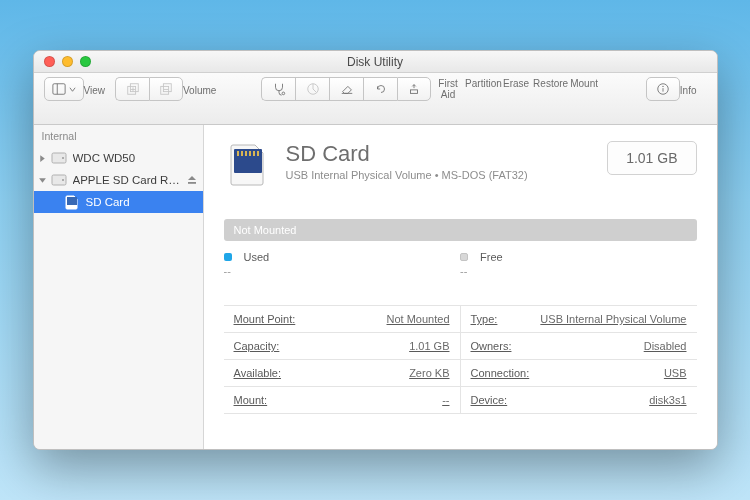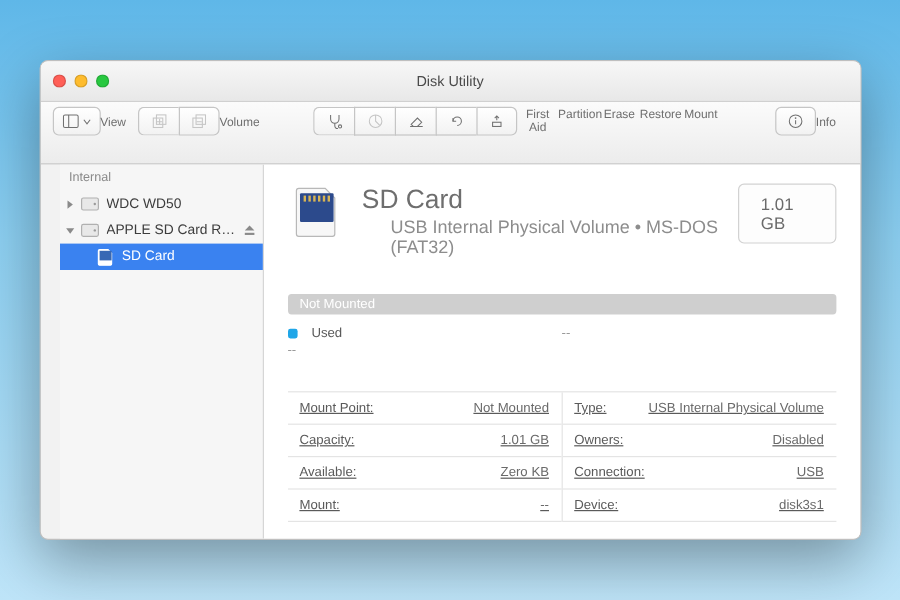--- a/index.html
+++ b/index.html
@@ -8,21 +8,21 @@
     background: linear-gradient(180deg,#5fb7e8 0%, #8dd0f2 40%, #bfe5f9 100%);
     display: flex; align-items: center; justify-content: center;
   }
   .window {
     width: 685px; height: 400px; background: #f2f2f2;
     border-radius: 7px; border:1px solid #bfbfbf;
     box-shadow: 0 18px 50px rgba(0,0,0,.35);
     display: flex; flex-direction: column; overflow: hidden;
   }
   
-  .titlebar { height: 34px; background: linear-gradient(#f7f7f7,#e8e8e8); border-bottom:1px solid #d0d0d0; display:flex; align-items:center; position:relative; }
+  .titlebar { height: 22px; background: linear-gradient(#f7f7f7,#e8e8e8); border-bottom:1px solid #d0d0d0; display:flex; align-items:center; position:relative; }
   .lights { display:flex; gap:7px; padding-left:10px; }
   .light { width:11px; height:11px; border-radius:50%; border:0.5px solid rgba(0,0,0,.15); }
   .light.red{background:#ff5f57}.light.yellow{background:#febc2e}.light.green{background:#28c840}
   .title { position:absolute; left:0; right:0; text-align:center; font-size:12px; color:#4a4a4a; pointer-events:none;}
   
   .toolbar { height:52px; background:linear-gradient(#fbfbfb,#ececec); border-bottom:1px solid #c9c9c9; display:flex; align-items:flex-start; padding:4px 10px 0 10px; font-size:10px; color:#6e6e6e;}
   .tgroup { display:flex; flex-direction:row; align-items:center; margin-right:10px;}
   .tgroup.center { flex:0 0 auto;}
   .spacer { flex:1;}
   .seg { display:flex; }
@@ -30,35 +30,35 @@
   .seg .tb-btn { border-radius:0; border-right-width:0;}
   .seg .tb-btn:first-child{border-top-left-radius:5px;border-bottom-left-radius:5px}
   .seg .tb-btn:last-child{border-top-right-radius:5px;border-bottom-right-radius:5px;border-right-width:1px}
   .tb-btn.solo{border-radius:5px}
   .tb-label{margin-top:3px}
   .multi-labels{display:flex; gap:0;}
   .multi-labels span{display:inline-block; width:34px; text-align:center;}
   .ic{width:14px;height:14px;}
   
   .body { flex:1; display:flex; overflow:hidden;}
-  .sidebar { width:170px; background:#f6f6f6; border-right:1px solid #d6d6d6; font-size:11.5px; color:#3d3d3d;margin-left:16px;}
+  .sidebar { width:170px; background:#f6f6f6; border-right:1px solid #d6d6d6; font-size:11.5px; color:#3d3d3d;}
   .side-header{padding:5px 8px; color:#8a8a8a; font-size:10.5px;}
   .tree-row{display:flex; align-items:center; padding:3px 6px 3px 4px; gap:4px;}
   .tree-row.child{padding-left:30px;}
   .tree-row.selected{background:#3a82f0; color:#fff;}
   .discl{width:9px;height:9px; color:#8a8a8a;}
   .disk-ic{width:16px;height:16px;margin-right:2px;}
   .eject{margin-left:auto; width:10px; color:#8a8a8a;}
   .row-txt{white-space:nowrap; overflow:hidden; text-overflow:ellipsis; flex:1;}
   
   .main{flex:1; background:#ffffff; display:flex; flex-direction:column; padding:16px 20px 14px 20px; overflow:auto;}
   .hdr{display:flex; align-items:flex-start; gap:14px;}
   .vol-ic{width:48px;height:48px; flex:0 0 auto;}
   .vol-title{font-size:22px; color:#6e6e6e; font-weight:400;}
-  .vol-sub{font-size:15px; color:#8d8d8d; margin-top:2px;margin-left:24px;}
+  .vol-sub{font-size:11px; color:#8d8d8d; margin-top:2px;}
   .size-box{margin-left:auto; border:1px solid #d2d2d2; border-radius:5px; padding:8px 18px; font-size:14px; color:#6a6a6a; background:#fdfdfd;}
   .status-band{margin-top:30px; height:22px; background:#cfcfcf; border-radius:3px; color:#fff; font-size:11px; display:flex; align-items:center; padding:0 10px;}
   .legend{display:flex; margin-top:10px; font-size:11px; color:#5a5a5a;}
   .legend-half{flex:1; display:flex; flex-direction:column; gap:2px;}
   .legend-line{display:flex; align-items:center; gap:12px;}
   .sw{width:8px;height:8px;border-radius:2px;}
   .sw.used{background:#1fa6e8}
   .sw.free{background:#d8d8d8;border:1px solid #c4c4c4}
   .legend-val{color:#9a9a9a}
   .info-grid{margin-top:28px; display:flex; font-size:11px; color:#5a5a5a; border-top:1px solid #e4e4e4;}
@@ -239,20 +239,24 @@
 
       <div class="legend">
         <div class="legend-half">
           <div class="legend-line">
               <div class="sw used"></div>
               <span>Used</span>
             </div>
           <div class="legend-val">--</div>
         </div>
         <div class="legend-half">
+          <div class="legend-line">
+              <div class="sw free"></div>
+              <span>Free</span>
+            </div>
           <div class="legend-val">--</div>
         </div>
       </div>
 
       <div class="info-grid">
         <div class="info-col left">
           <div class="irow">
               <span>Mount Point:</span>
               <span class="v">Not Mounted</span>
             </div>

